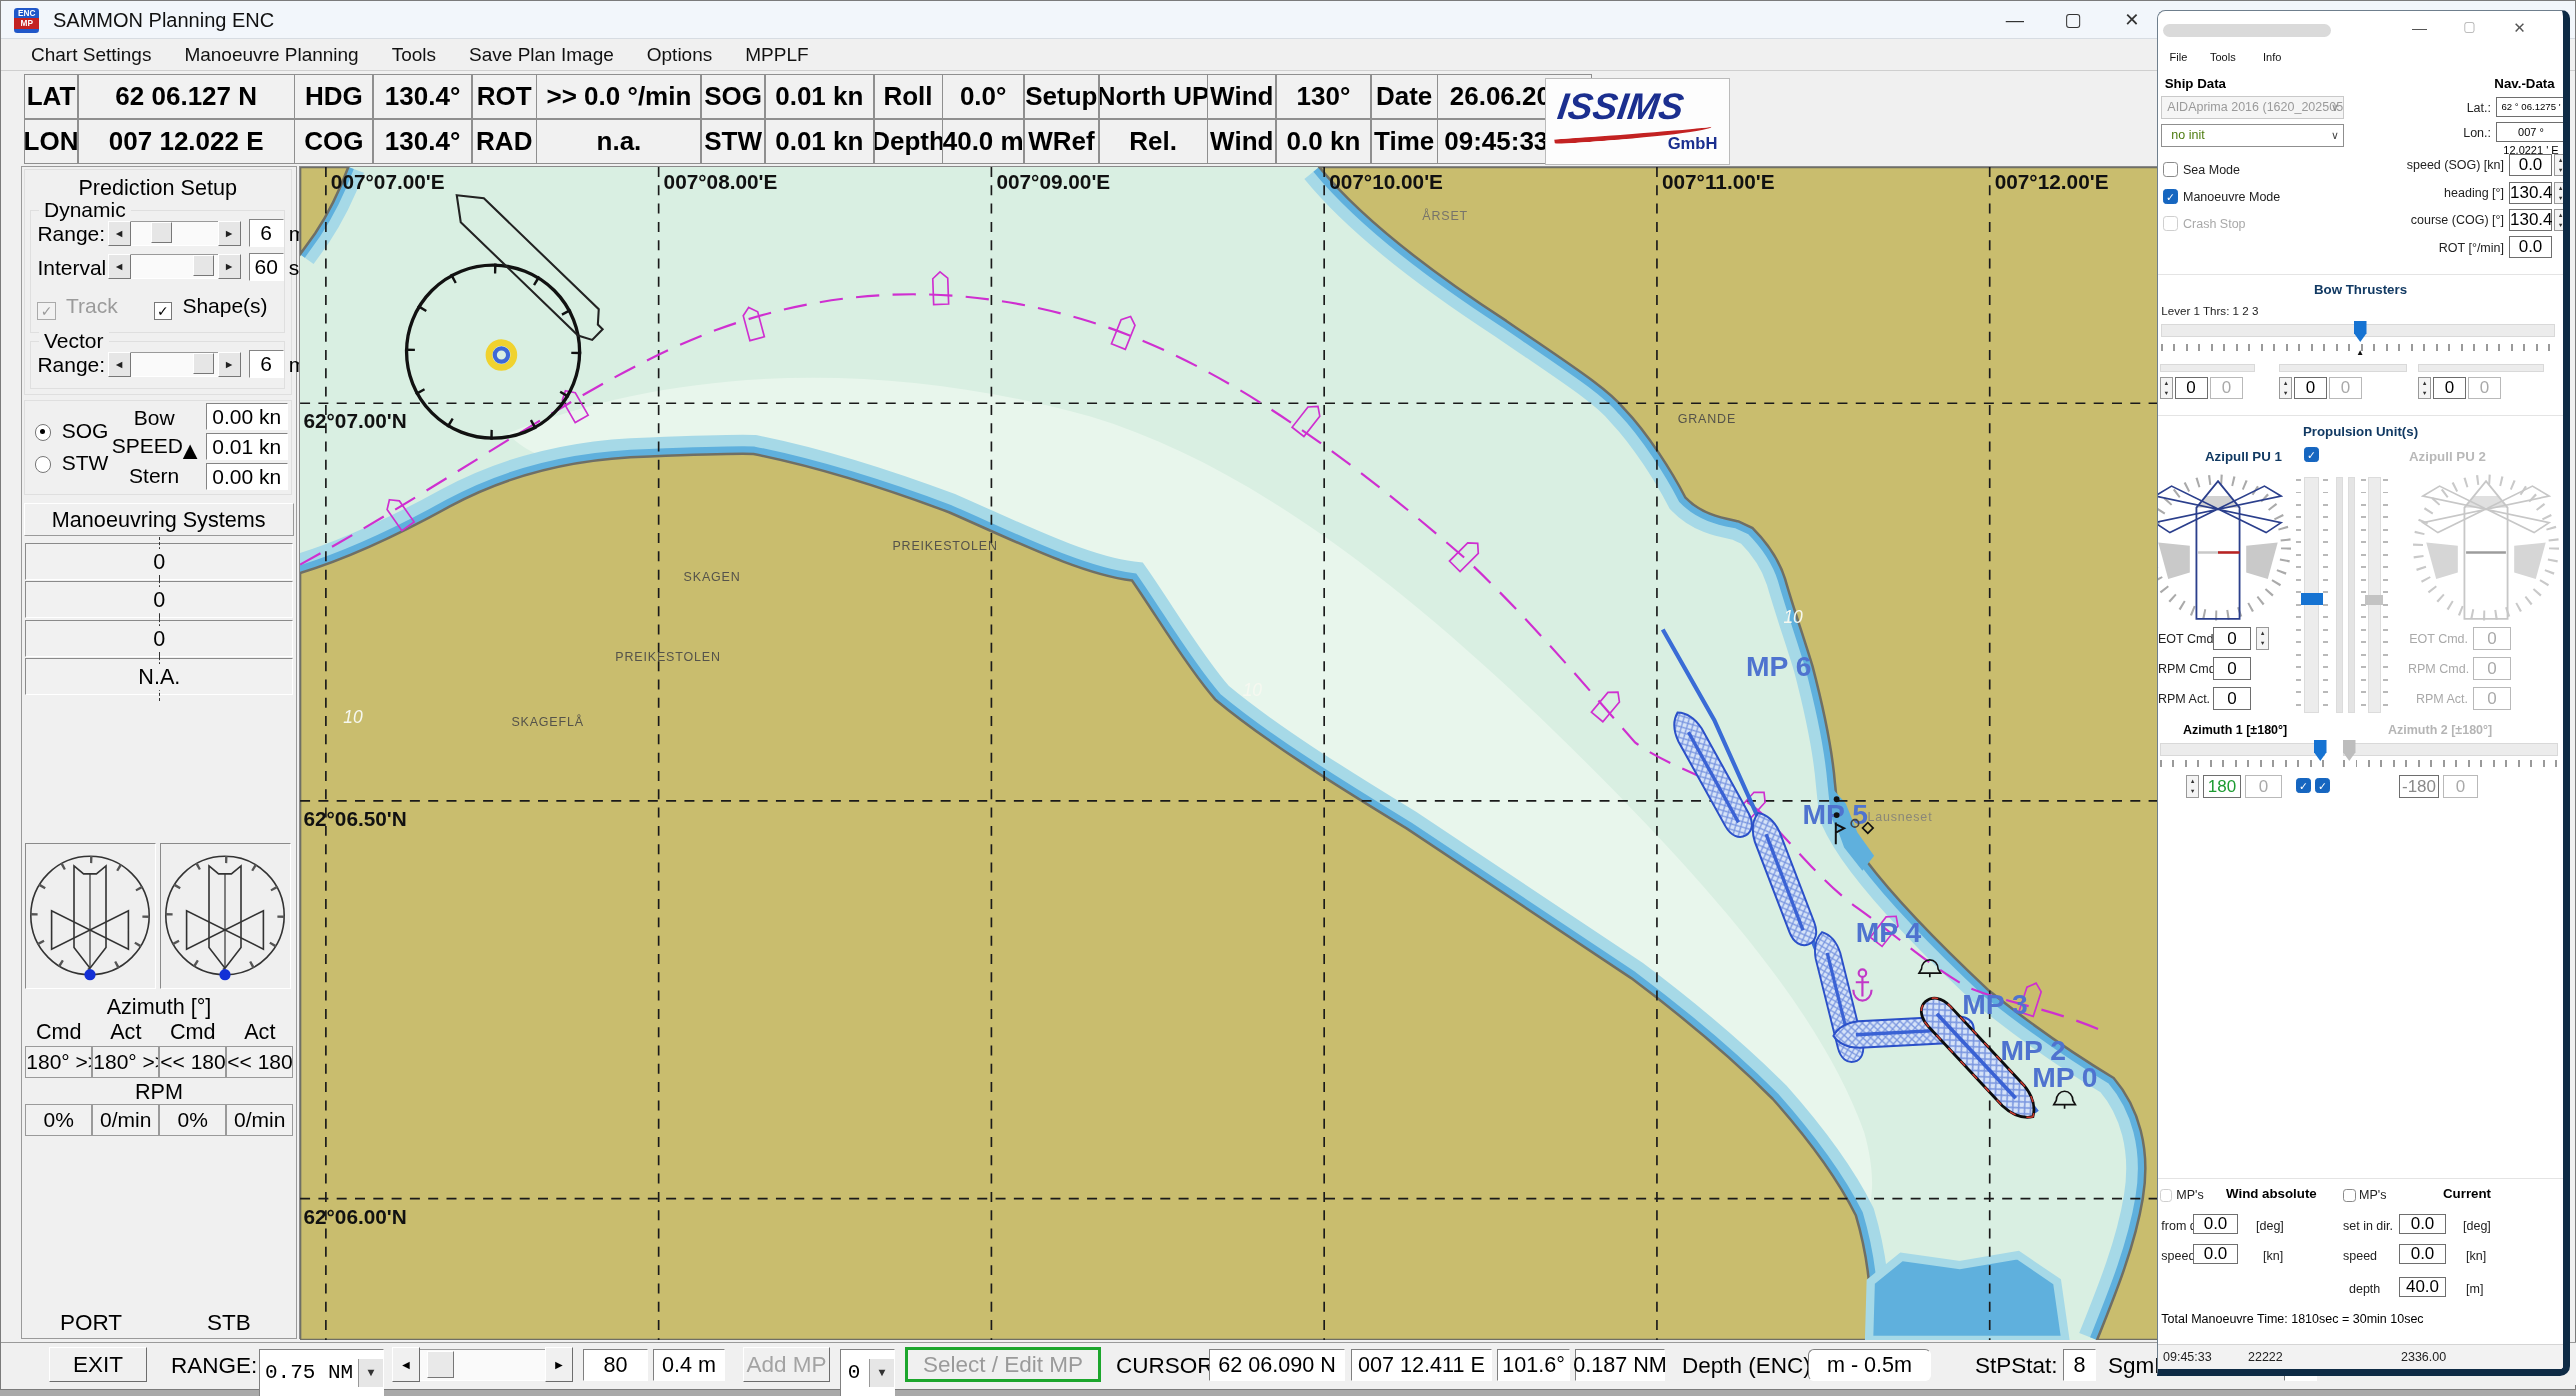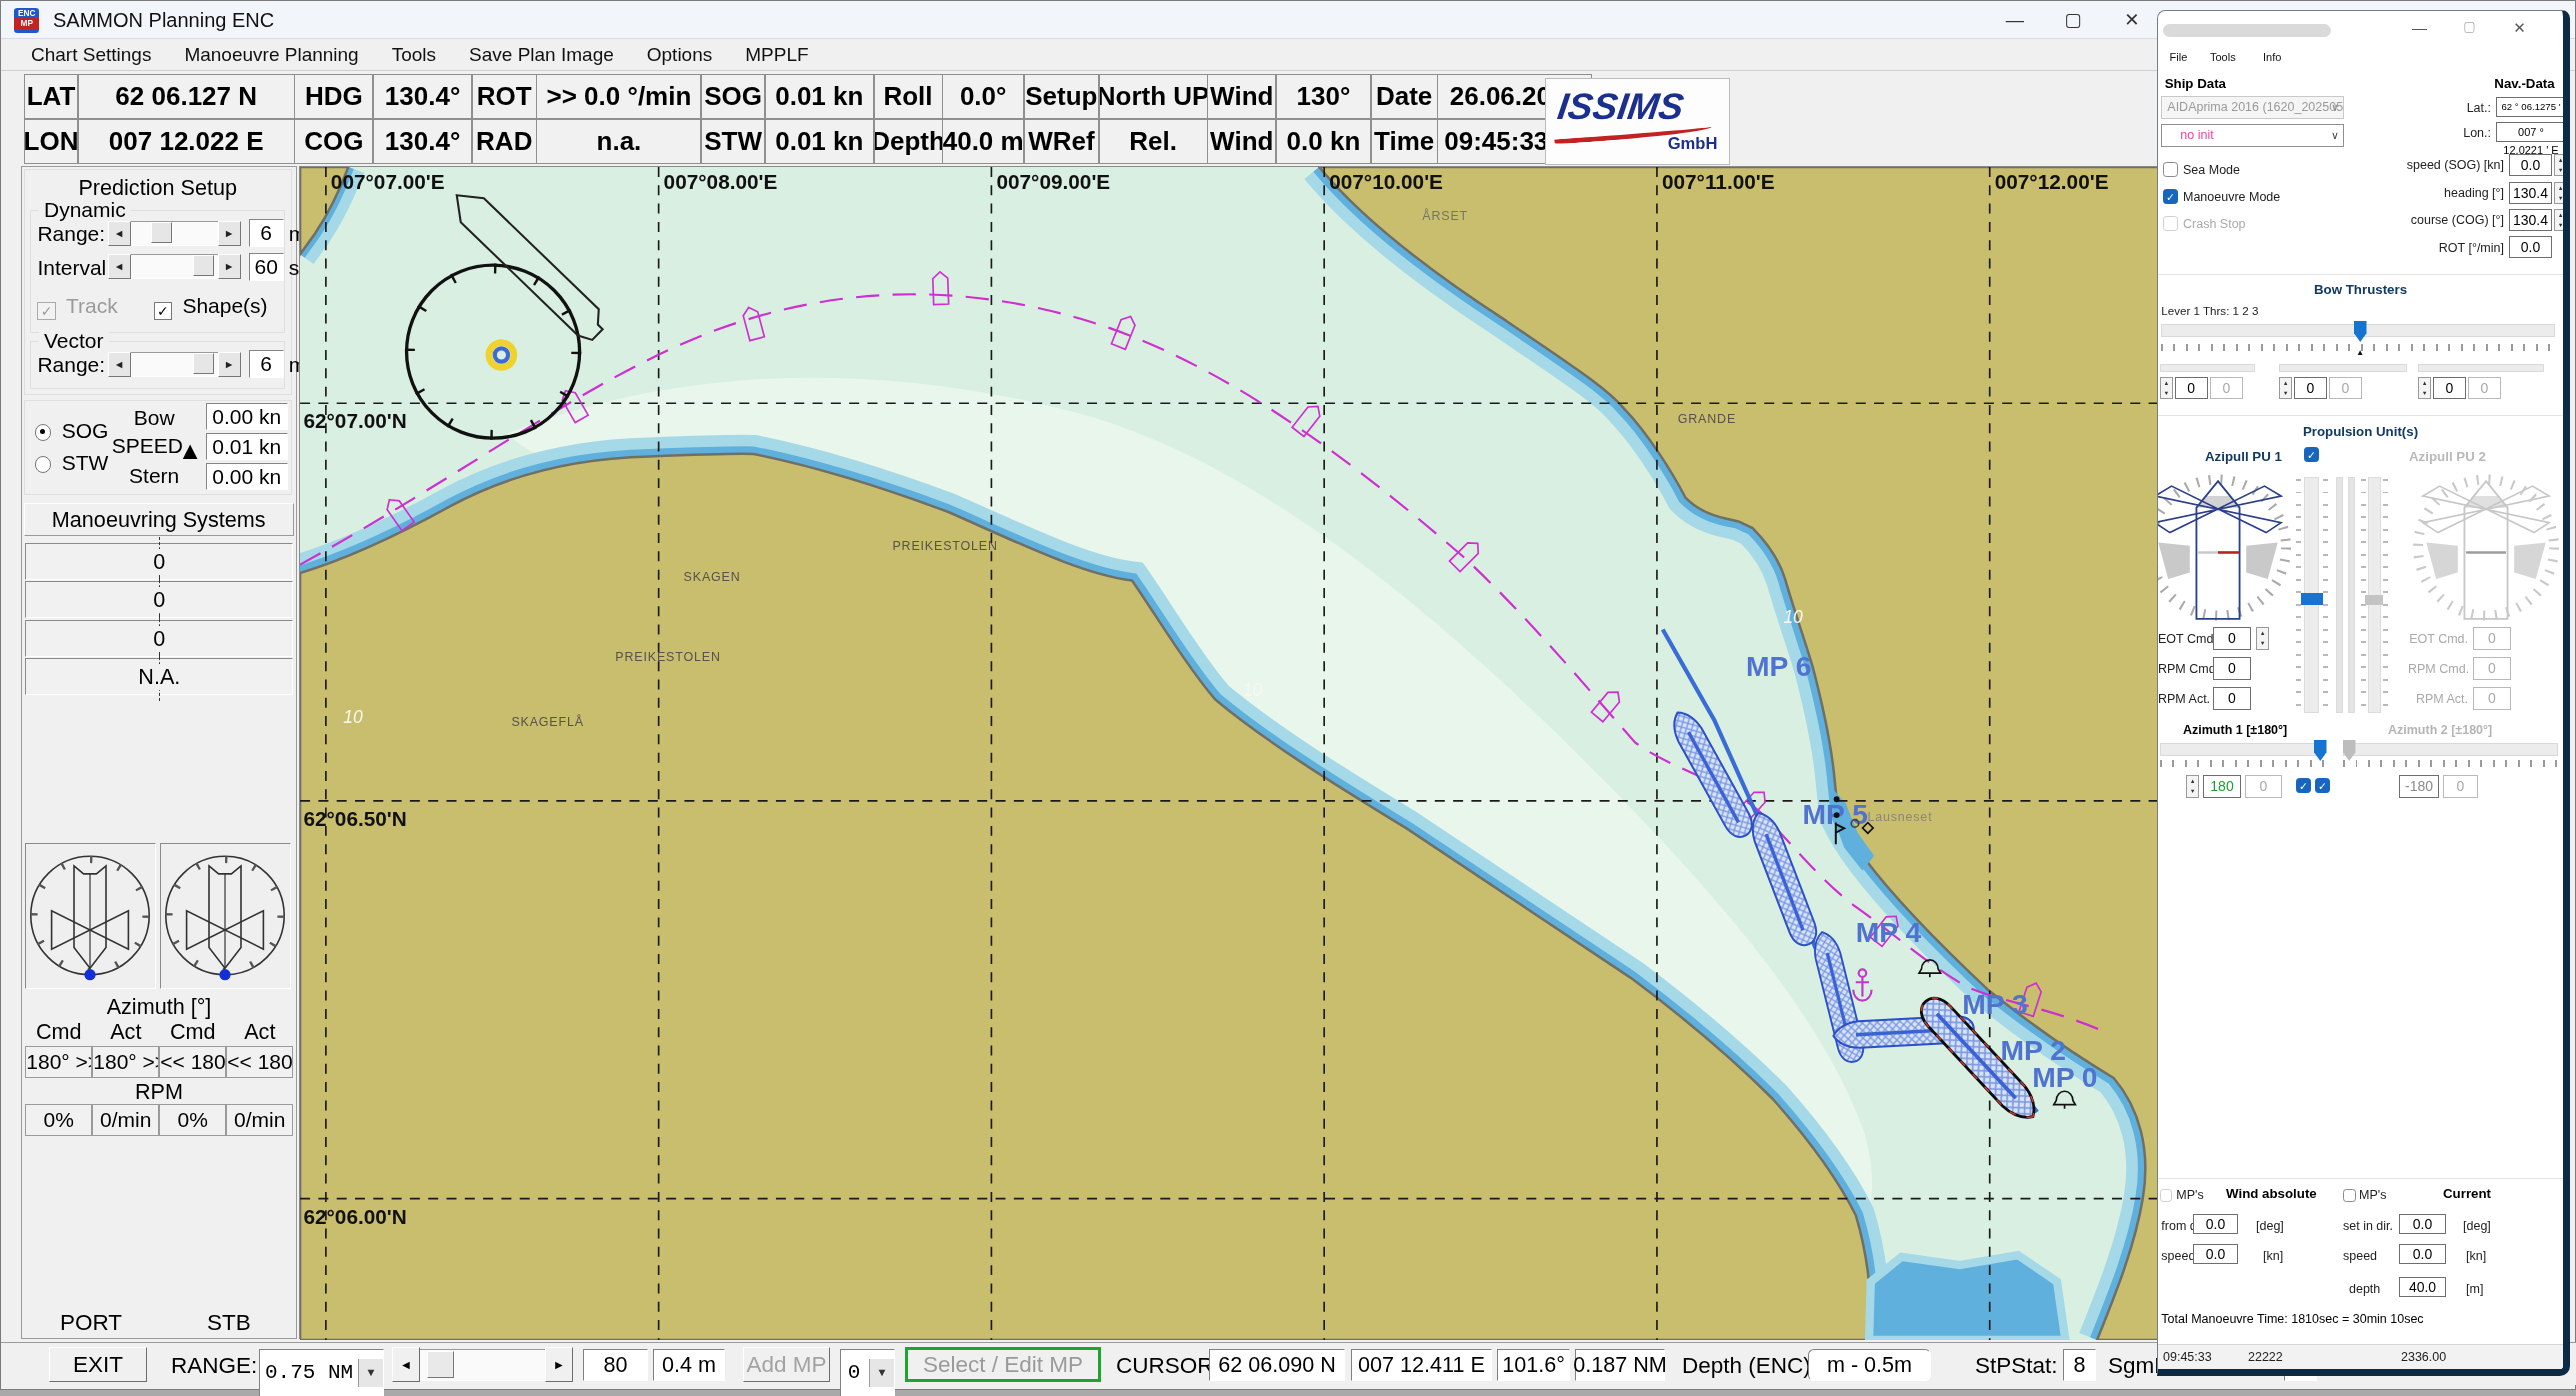--- a/index.html
+++ b/index.html
@@ -51,21 +51,21 @@
   .blab{position:absolute;top:10px;font-size:22.5px;color:#000;white-space:nowrap;}
   .bbox{position:absolute;top:5.8px;height:32px;background:#fff;border:1.7px solid;border-color:#808080 #fff #fff #808080;display:flex;align-items:center;justify-content:center;font-size:21.6px;white-space:nowrap;}
   .dd{position:absolute;top:5.8px;height:48px;background:#fff;border:1.7px solid;border-color:#808080 #fff #fff #808080;font-size:21px;display:flex;align-items:center;font-family:Liberation Mono, monospace;}
   .dd .ddb{margin-left:auto;width:25px;height:28px;background:#e6e6e6;border-left:1.7px solid #999;display:flex;align-items:center;justify-content:center;font-size:11.6px;color:#333;}
   
   .rwin{position:absolute;left:2157px;top:10px;width:413px;height:1366px;background:#fff;border:1.7px solid #6f7f8d;border-right:7.5px solid #0e2b45;border-bottom:7.5px solid #0e2b45;border-radius:8.3px 8.3px 10px 0;overflow:hidden;}
   .rwin .t{font-size:11px;color:#111;}
   .rlab{position:absolute;font-size:12.5px;color:#222;white-space:nowrap;}
   .rlab.gray{color:#a9a9a9;}
   .rhead{position:absolute;font-size:13.3px;font-weight:bold;color:#123a63;white-space:nowrap;}
-  .rbox{position:absolute;background:#fff;border:1.7px solid #6e6e6e;text-align:center;font-size:14px;color:#000;}
+  .rbox{position:absolute;background:#fff;border:1.7px solid #6e6e6e;text-align:center;font-size:17px;color:#000;}
   .rbox.gray{border-color:#b9b9b9;color:#a9a9a9;}
   .spin{position:absolute;width:13.3px;height:21.6px;border:0.8px solid #999;background:#f4f4f4;font-size:5.8px;line-height:10px;text-align:center;color:#333;}
   .mcb{position:absolute;width:15px;height:15px;border:0.8px solid #8a8a8a;border-radius:3.3px;background:#fff;}
   .mcb.on{background:#1666c0;border-color:#1666c0;color:#fff;text-align:center;line-height:14px;font-size:10.8px;}
   .track{position:absolute;height:13.3px;background:#ececec;border:0.8px solid #d9d9d9;}
   .hhandle{position:absolute;width:12.5px;height:21px;background:#1673d2;clip-path:polygon(0 0,100% 0,100% 58%,50% 100%,0 58%);}
   .hhandle.gray{background:#bdbdbd;}
   .ruler{position:absolute;height:6.7px;background:repeating-linear-gradient(90deg,#9a9a9a 0 1.7px,transparent 1.7px 12.5px);}
   .vtrack{position:absolute;width:15px;background:#ececec;border:0.8px solid #dcdcdc;}
   .vticks{position:absolute;width:5px;background:repeating-linear-gradient(180deg,#b9b9b9 0 1.7px,transparent 1.7px 12.5px);}
@@ -466,21 +466,21 @@
 
   <div class="abs t" style="left:11.6px;top:40px;">File</div>
   <div class="abs t" style="left:52px;top:40px;">Tools</div>
   <div class="abs t" style="left:105px;top:40px;text-align:right;">Info</div>
 
   <div class="abs" style="left:6.7px;top:65px;font-size:13.3px;font-weight:bold;color:#000;">Ship Data</div>
   <div class="abs" style="right:8.3px;top:65px;font-size:13.3px;font-weight:bold;color:#000;">Nav.-Data</div>
 
   <div class="abs" style="left:3.3px;top:85px;width:183px;height:23px;border:0.8px solid #c9c9c9;background:#f5f5f5;color:#9a9a9a;font-size:12.5px;line-height:21.6px;padding-left:5px;white-space:nowrap;overflow:hidden;">AIDAprima 2016 (1620_2025051</div>
   <div class="chev" style="left:173px;top:90px;">∨</div>
-  <div class="abs" style="left:3.3px;top:113px;width:183px;height:23px;border:0.8px solid #8f8f8f;background:#fff;color:#ec4899;font-size:12.5px;line-height:21.6px;padding-left:18px;">no init</div>
+  <div class="abs" style="left:3.3px;top:113px;width:183px;height:23px;border:0.8px solid #8f8f8f;background:#fff;color:#4d7c0f;font-size:12.5px;line-height:21.6px;padding-left:9px;">no init</div>
   <div class="chev" style="left:173px;top:118px;color:#444;">∨</div>
 
   <div class="mcb" style="left:5px;top:151px;"></div>
   <div class="rlab" style="left:25px;top:152px;">Sea Mode</div>
   <div class="mcb on" style="left:5px;top:178px;">✓</div>
   <div class="rlab" style="left:25px;top:179px;">Manoeuvre Mode</div>
   <div class="mcb" style="left:5px;top:205px;border-color:#cfcfcf;"></div>
   <div class="rlab gray" style="left:25px;top:206px;">Crash Stop</div>
 
   <div class="rlab" style="left:275px;top:90px;width:58px;text-align:right;">Lat.:</div>

